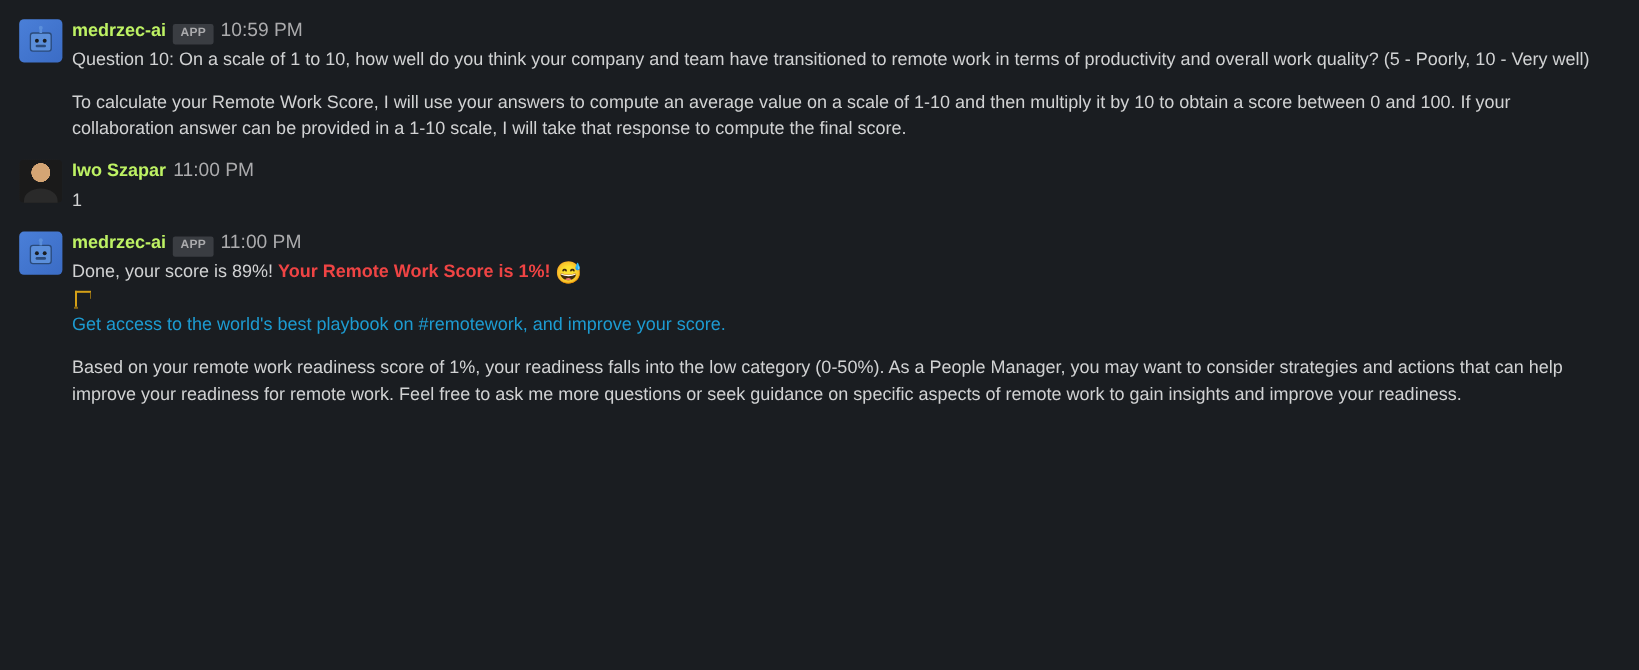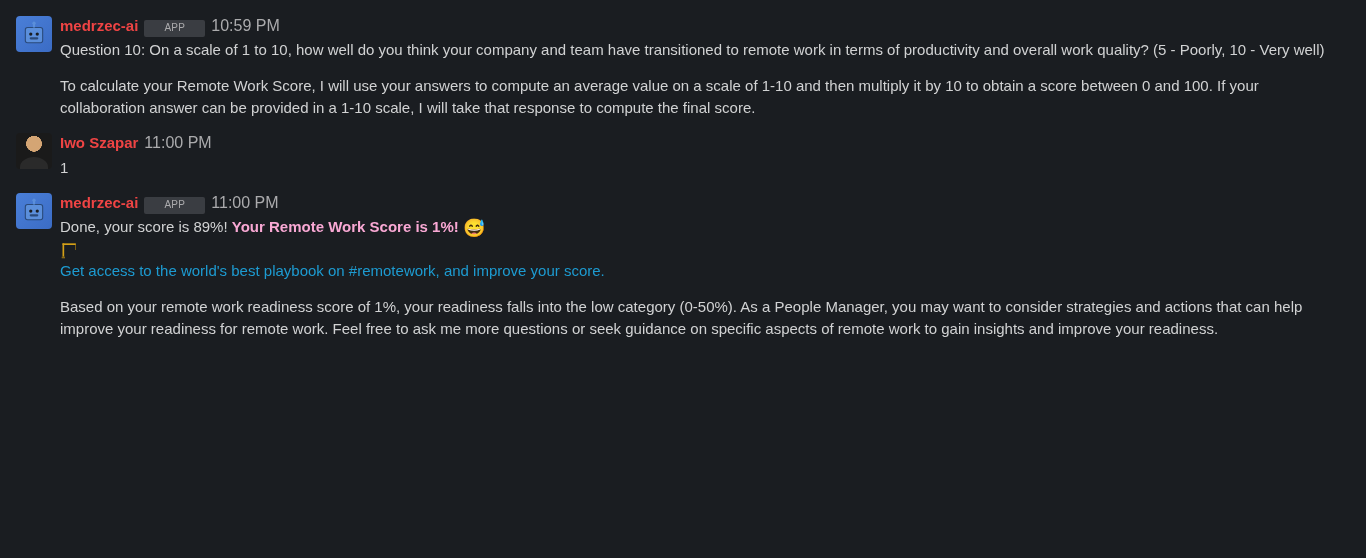--- a/index.html
+++ b/index.html
@@ -60,29 +60,29 @@
       min-width: 0;
     }
     .message-header {
       display: flex;
       align-items: baseline;
       gap: 6px;
       margin-bottom: 2px;
     }
     .sender-name {
       font-weight: 900;
-      color: #ef4444;
+      color: #bef264;
       font-size: 15px;
     }
     .app-badge {
       background-color: #3a3d42;
       color: #ababad;
       font-size: 10px;
-      font-weight: 400;
-      padding: 1px 20px;
+      font-weight: 700;
+      padding: 1px 6px;
       border-radius: 2px;
       text-transform: uppercase;
       letter-spacing: 0.3px;
     }
     .timestamp {
       color: #ababad;
       font-size: 16px;
     }
     .message-body {
       color: #d1d2d3;
@@ -91,21 +91,21 @@
       margin-bottom: 14px;
     }
     .message-body p:last-child {
       margin-bottom: 0;
     }
     .message-body .line {
       display: block;
     }
     .bold {
       font-weight: 900;
-      color: #f9a8d4;
+      color: #ef4444;
       text-align: center;
     }
     .link {
       color: #1d9bd1;
       cursor: pointer;
       text-align: right;
     }
     .emoji {
       display: inline-block;
       font-size: 18px;

